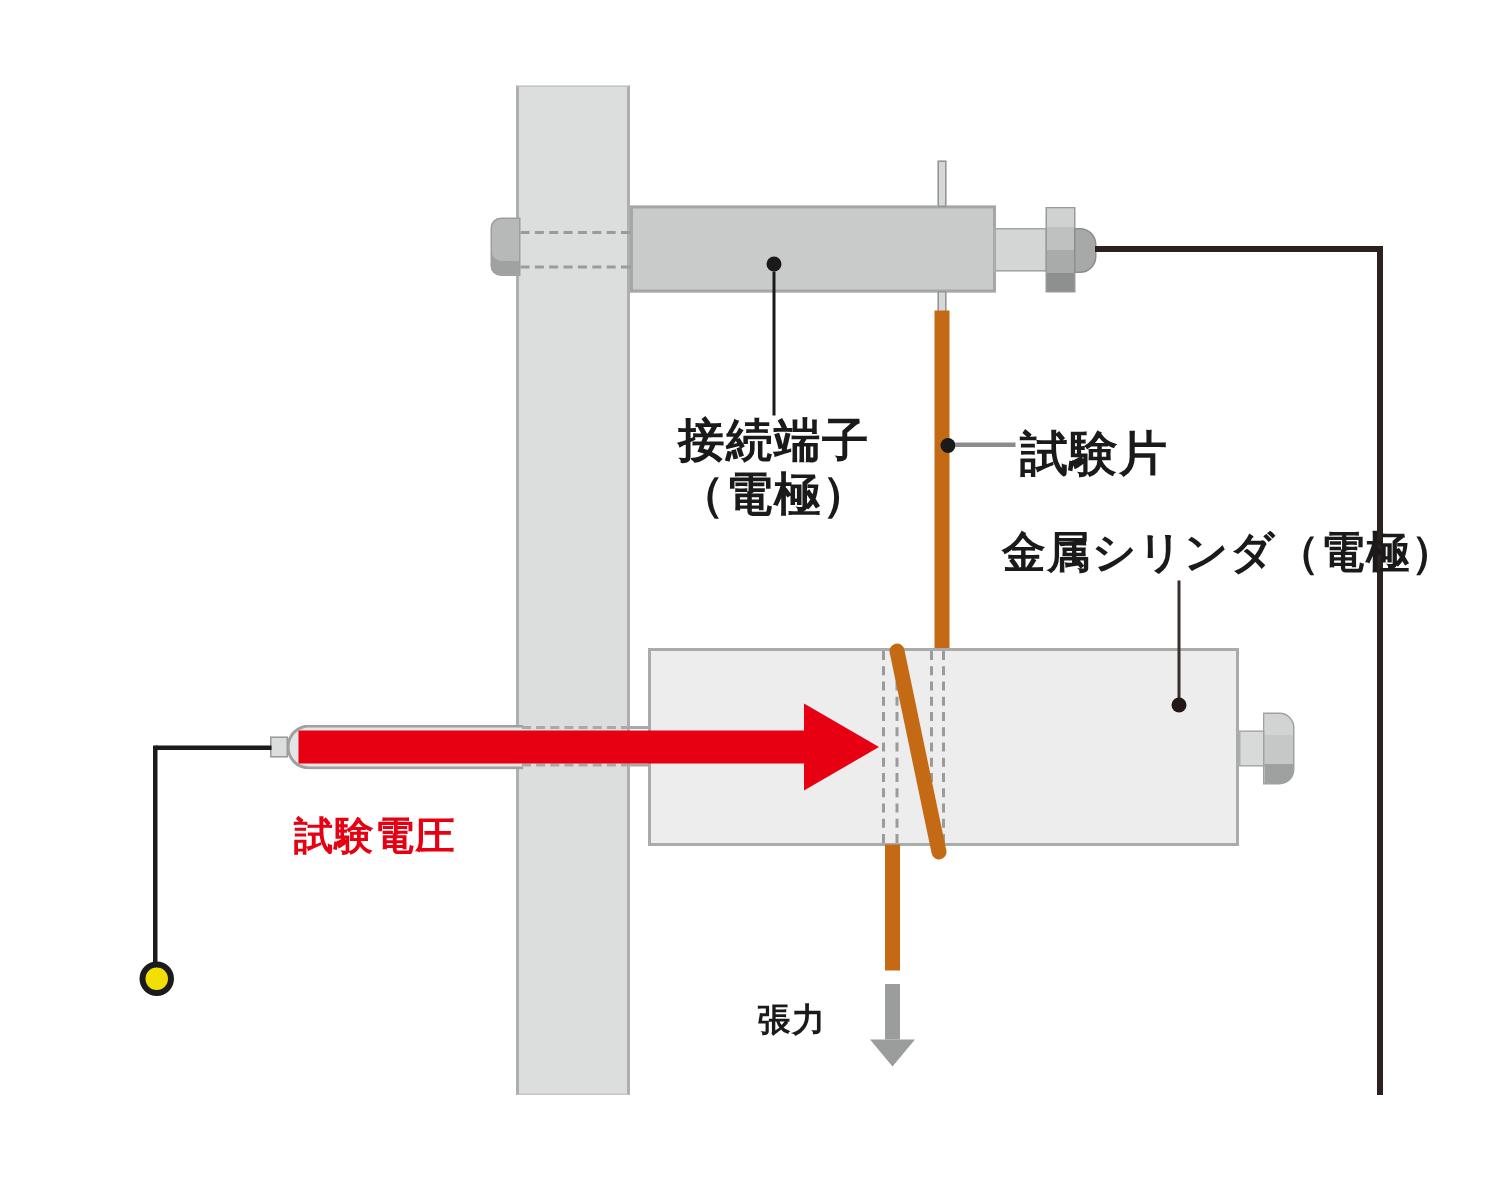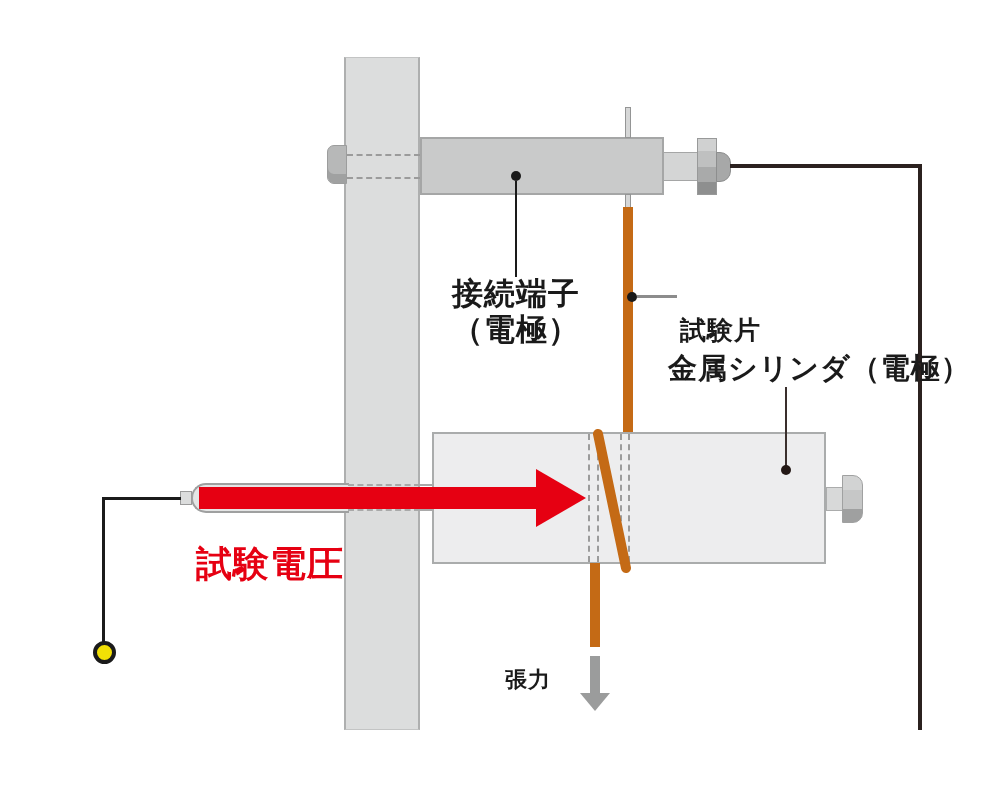--- a/index.html
+++ b/index.html
@@ -79,23 +79,23 @@
   
   .wire-left-h{left:104px;top:497px;width:77px;height:3px;background:#1b1b1b;}
   .wire-left-v{left:102px;top:497px;width:3px;height:148px;background:#1b1b1b;}
   .terminal{left:93px;top:641px;width:23px;height:23px;border-radius:50%;
     background:var(--terminal-yellow);border:4px solid #1b1b1b;}
 
   
   .jp{color:#1a1a1a;font-weight:600;letter-spacing:1px;white-space:nowrap;}
   .label-connection{left:436px;top:276px;width:160px;text-align:center;
     font-size:31px;line-height:36px;}
-  .label-testpiece{left:680px;top:281px;font-size:26px;margin-top:32px;}
+  .label-testpiece{left:680px;top:281px;font-size:32px;}
   .label-cylinder{left:652px;top:349px;font-size:29px;margin-left:16px;}
-  .label-voltage{left:196px;top:540px;font-size:36px;color:var(--accent-red);font-weight:600;letter-spacing:1px;white-space:nowrap;}
+  .label-voltage{left:196px;top:540px;font-size:26px;color:var(--accent-red);font-weight:600;letter-spacing:1px;white-space:nowrap;}
   .label-tension{left:505px;top:665px;font-size:22px;}
 
   .leader-v{width:0;border-left:2px solid #1a1a1a;}
   .leader-connection{left:515px;top:181px;height:96px;}
   .leader-cylinder{left:785px;top:387px;height:80px;border-left:2px solid #3a2f2d;}
   .leader-testpiece{left:637px;top:295px;width:40px;height:0;border-top:3px solid #8c8c8c;}
   .dot{width:10px;height:10px;border-radius:50%;background:#1a1a1a;}
   .dot-connection{left:511px;top:171px;}
   .dot-testpiece{left:627px;top:292px;}
   .dot-cylinder{left:781px;top:465px;background:#231815;}

